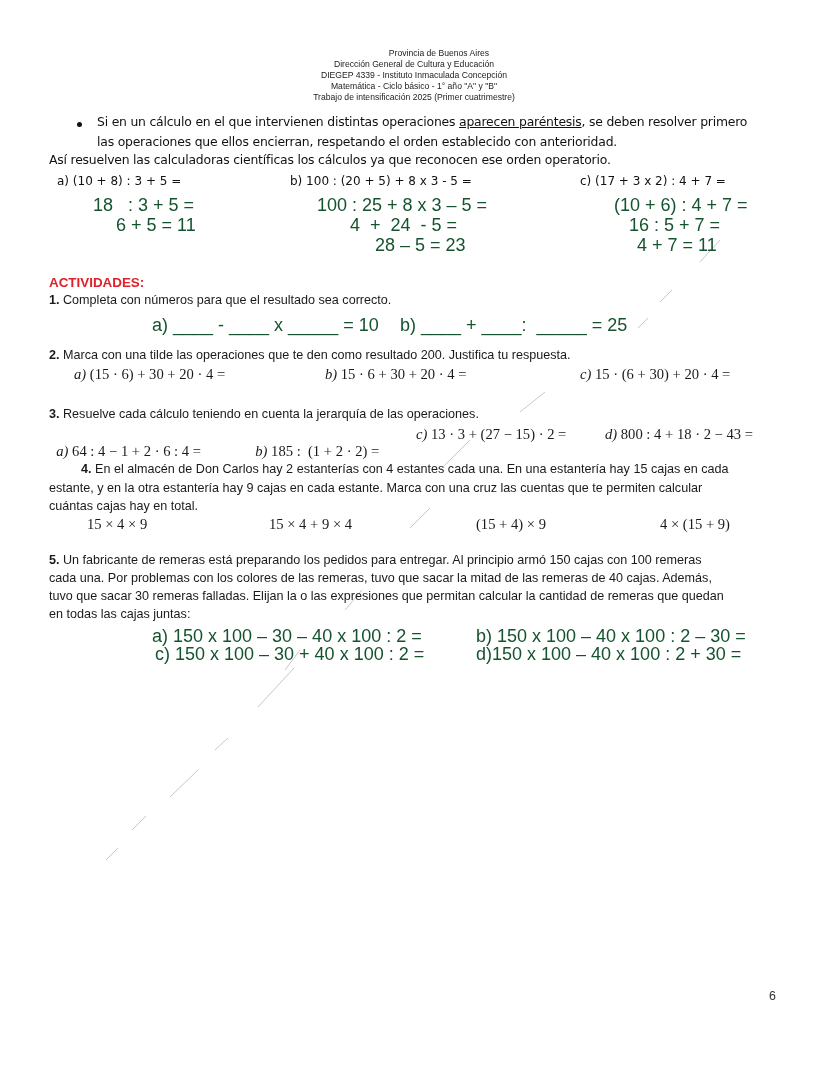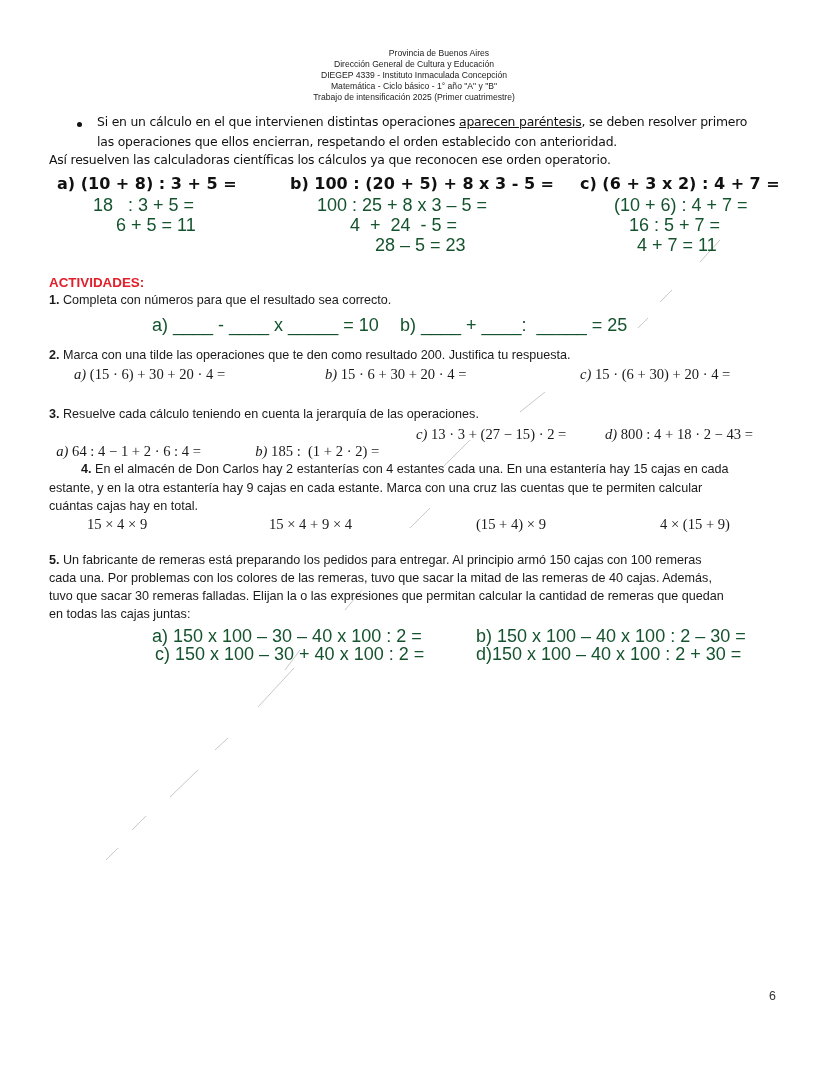--- a/index.html
+++ b/index.html
@@ -1,21 +1,21 @@
 <!DOCTYPE html>
 <html><head>
 <meta charset="utf-8">
 <style>
   html, body { margin: 0; padding: 0; background: #ffffff; }
   body { width: 828px; height: 1071px; position: relative; overflow: hidden;
          font-family: "Liberation Sans", sans-serif; color: #1a1a1a; }
   .abs { position: absolute; white-space: nowrap; }
   .hdr { left: 0; width: 828px; text-align: center; font-size: 8.6px; line-height: 11.2px; color: #222; }
   .comic { font-family: "DejaVu Sans", sans-serif; font-size: 12.4px; color: #111; letter-spacing: -0.2px; }
-  .comic-b { font-family: "DejaVu Sans", sans-serif; font-weight: bold; font-size: 16px; color: #111; }
+  .comic-b { font-family: "DejaVu Sans", sans-serif; font-weight: normal; font-size: 12px; color: #111; }
   .body { font-size: 12.6px; color: #1a1a1a; }
   .calc { font-size: 18px; color: #14532d; }
   .math { font-family: "Liberation Serif", serif; font-size: 14.6px; color: #1a1a1a; }
   .math i { font-style: italic; }
   .red { color: #e0202a; font-weight: bold; font-size: 13.4px; }
   .u { text-decoration: underline; }
   .bullet { width: 5px; height: 5px; border-radius: 50%; background: #111; }
   .pgnum { font-size: 12.4px; color: #333; }
   svg.artifact { position: absolute; left: 0; top: 0; pointer-events: none; }
 </style>
@@ -55,21 +55,21 @@
 
 <div class="abs comic-b" style="left:57px; top:174px;">a) (10 + 8) : 3 + 5 =</div>
 <div class="abs calc" style="left:93px; top:195px; white-space:pre;">18   : 3 + 5 =</div>
 <div class="abs calc" style="left:116px; top:215px;">6 + 5 = 11</div>
 
 <div class="abs comic-b" style="left:290px; top:174px;">b) 100 : (20 + 5) + 8 x 3 - 5 =</div>
 <div class="abs calc" style="left:317px; top:195px;">100 : 25 + 8 x 3 – 5 =</div>
 <div class="abs calc" style="left:350px; top:215px; white-space:pre;">4  +  24  - 5 =</div>
 <div class="abs calc" style="left:375px; top:235px;">28 – 5 = 23</div>
 
-<div class="abs comic-b" style="left:580px; top:174px;">c) (6 + 3 x 2) : 4 + 7 =</div>
+<div class="abs comic-b" style="left:580px; top:174px;">c) (17 + 3 x 2) : 4 + 7 =</div>
 <div class="abs calc" style="left:614px; top:195px;">(10 + 6) : 4 + 7 =</div>
 <div class="abs calc" style="left:629px; top:215px;">16 : 5 + 7 =</div>
 <div class="abs calc" style="left:637px; top:235px;">4 + 7 = 11</div>
 
 <div class="abs red" style="left:49px; top:275px;">ACTIVIDADES:</div>
 
 <div class="abs body" style="left:49px; top:293px;">
   <b>1.</b><span> Completa con números para que el resultado sea correcto.</span>
 </div>
 <div class="abs calc" style="left:152px; top:315px; white-space:pre;">a) ____ - ____ x _____ = 10</div>

